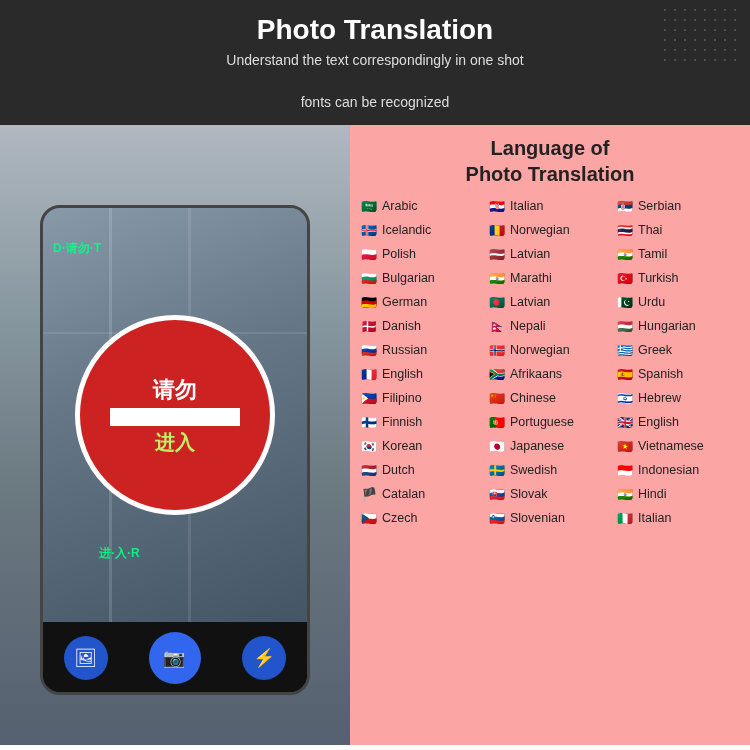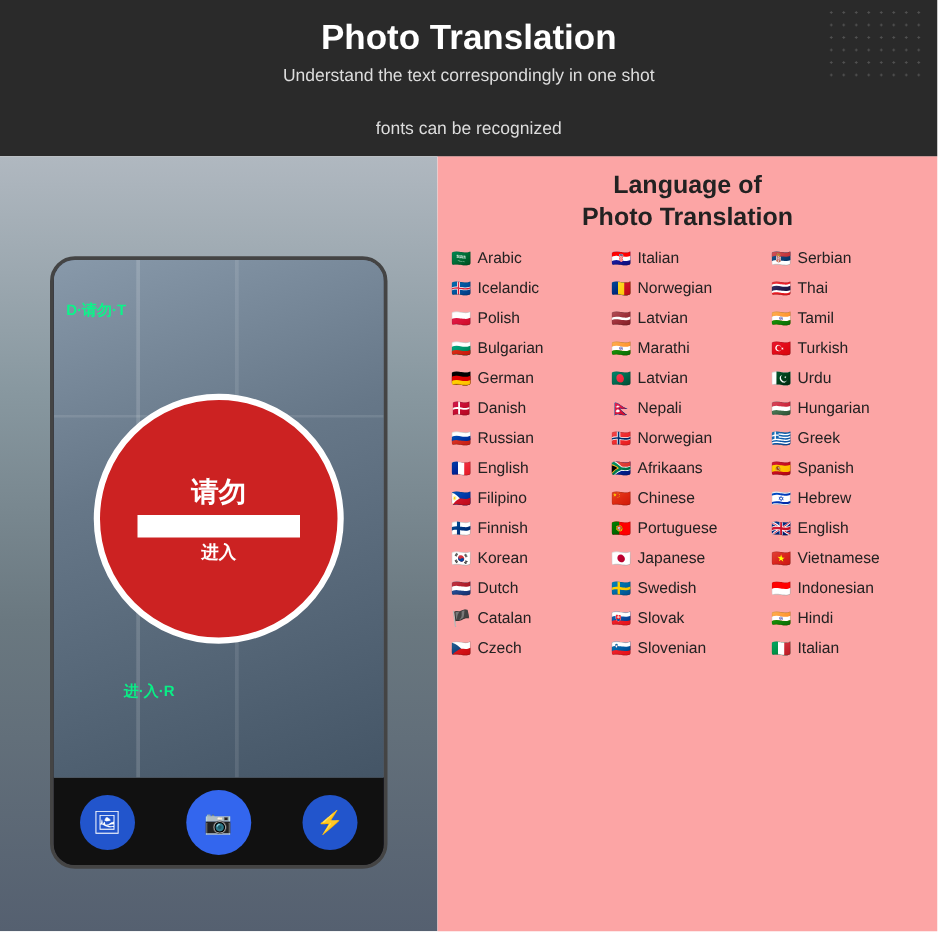--- a/index.html
+++ b/index.html
@@ -208,21 +208,21 @@
         <div style="position:absolute;top:0;left:25%;width:3px;height:100%;background:rgba(255,255,255,0.15);"></div>
         <div style="position:absolute;top:0;left:55%;width:3px;height:100%;background:rgba(255,255,255,0.1);"></div>
         <div style="position:absolute;top:30%;left:0;width:100%;height:2px;background:rgba(255,255,255,0.1);"></div>
 
         <div class="device-sign">
           <div class="device-sign-row">
             <span style="font-size:22px;font-weight:900;color:white;">请勿</span>
           </div>
           <div class="device-sign-bar"></div>
           <div class="device-sign-row">
-            <span style="font-size:14px;font-weight:900;color:#ffffff;">进入</span>
+            <span style="font-size:20px;font-weight:900;color:#bef264;">进入</span>
           </div>
         </div>
 
         <div style="position:absolute;top:32px;left:10px;color:#00ff88;font-size:12px;font-weight:bold;opacity:0.9;">D·请勿·T</div>
         <div style="position:absolute;bottom:60px;left:15px;color:#00ff88;font-size:12px;font-weight:bold;opacity:0.9;margin-left:41px;">进·入·R</div>
       </div>
       <div class="device-bottom">
         <div class="device-btn">
           <span>🖼</span>
         </div>

